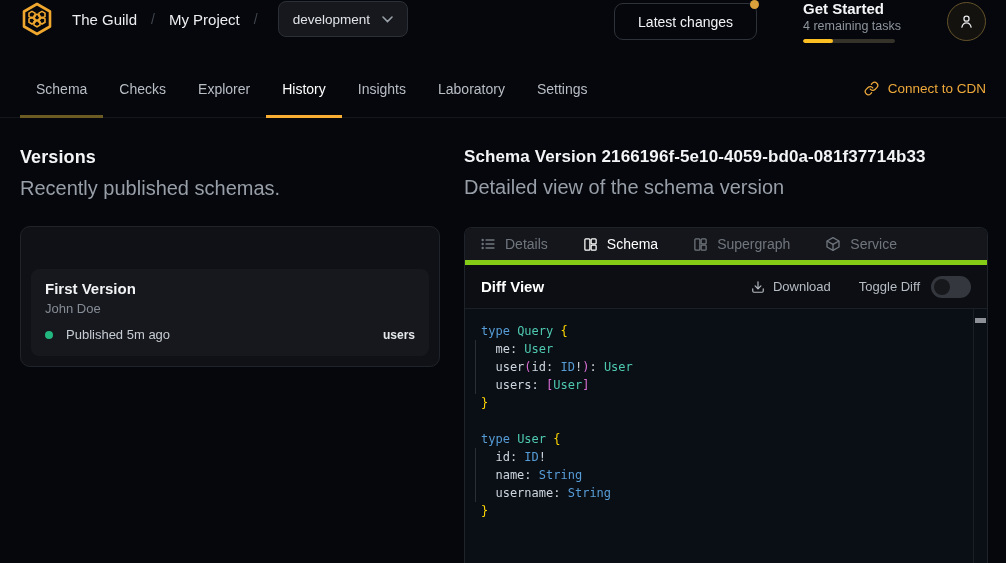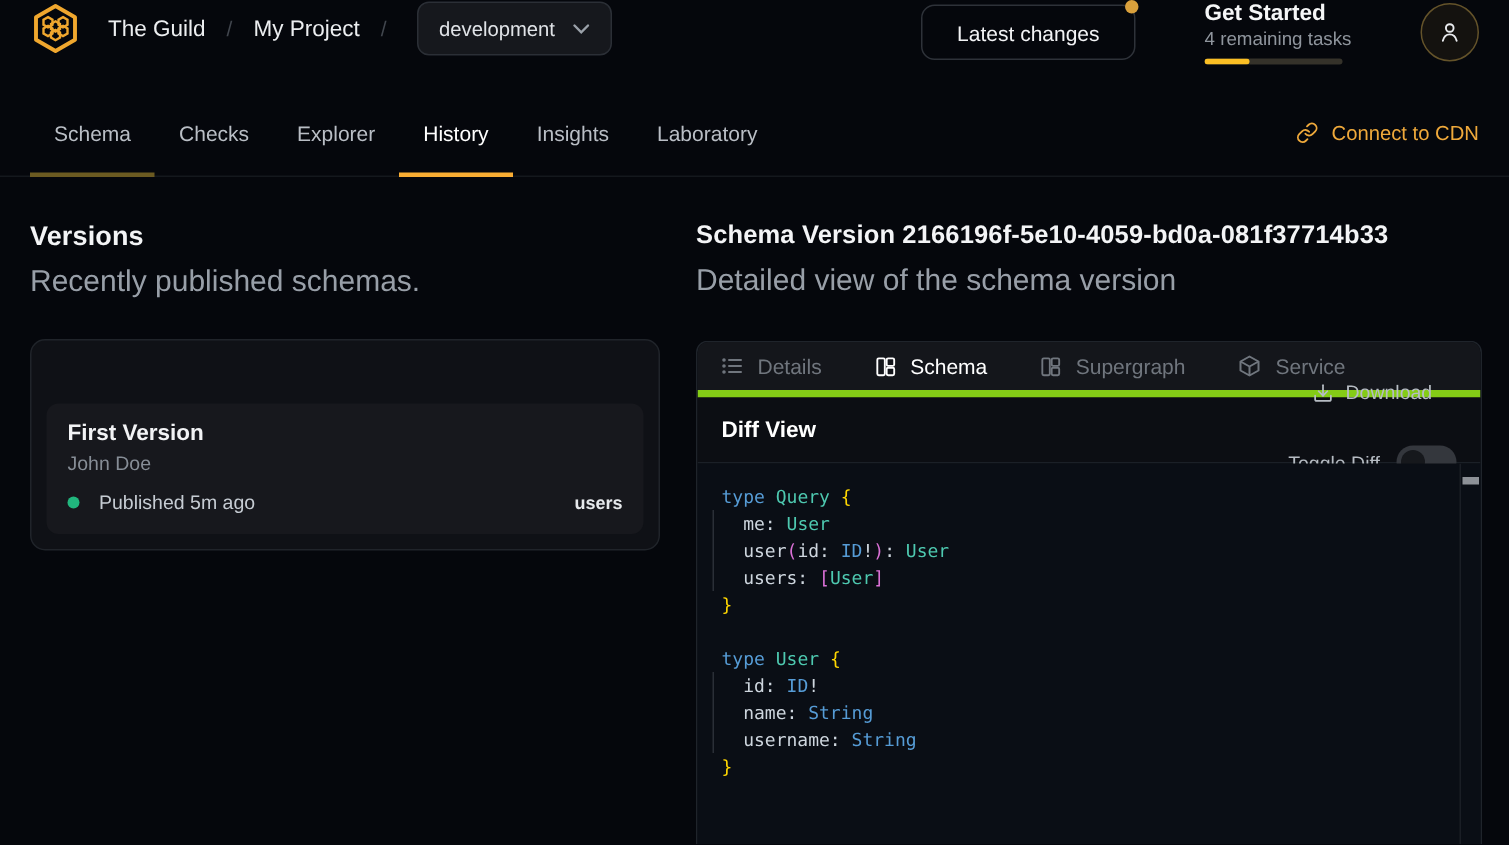--- a/index.html
+++ b/index.html
@@ -58,21 +58,21 @@
   .vi-status { font-size:13px; color:#c6ccd3; }
   .vi-service { margin-left:auto; font-size:12px; font-weight:700; color:#e6e9ec; }
 
   
   .panel { margin-top:28px; flex:1; border:1px solid #1f242b; border-bottom:none; border-radius:8px 8px 0 0; display:flex; flex-direction:column; overflow:hidden; min-height:0; }
   .ptabs { height:37px; flex:none; background:#14161b; border-bottom:5px solid #84cc16; display:flex; align-items:center; padding:0 15px; gap:35px; }
   .ptab { display:flex; align-items:center; gap:9px; font-size:14px; color:#70767e; cursor:pointer; }
   .ptab.active { color:#ffffff; }
   .diffrow { height:44px; flex:none; display:flex; align-items:center; padding:0 16px; background:#0c0e13; border-bottom:1px solid #1b2027; }
   .diff-title { font-size:15px; font-weight:700; color:#ffffff; }
-  .diff-actions { margin-left:auto; display:flex; align-items:center; gap:28px;flex-direction:column; }
+  .diff-actions { margin-left:auto; display:flex; align-items:center; gap:28px; }
   .download-btn { display:flex; align-items:center; gap:8px; color:#b6bcc3; font-size:13px; cursor:pointer; background:none; border:none; font-family:inherit; }
   .toggle-wrap { display:flex; align-items:center; gap:11px; color:#b6bcc3; font-size:13px; }
   .switch { width:40px; height:22px; border-radius:11px; background:#34373d; position:relative; cursor:pointer; flex:none; }
   .switch .knob { position:absolute; left:3px; top:3px; width:16px; height:16px; border-radius:50%; background:#16181c; }
 
   
   .code { flex:1; background:#0a0e15; position:relative; padding:13px 26px 0 16px; font-family:"DejaVu Sans Mono", monospace; font-size:12px; line-height:18px; overflow:hidden; min-height:0; }
   .code-line { white-space:pre; position:relative; height:18px; }
   .code-line.ind::before { content:""; position:absolute; left:-6px; top:0; bottom:0; width:1px; background:#2a2f37; }
   .tk-kw { color:#569cd6; }
@@ -151,20 +151,23 @@
     </div>
   <div class="nav-tab active">
       <span>History</span>
     </div>
   <div class="nav-tab">
       <span>Insights</span>
     </div>
   <div class="nav-tab">
       <span>Laboratory</span>
     </div>
+  <div class="nav-tab">
+      <span>Settings</span>
+    </div>
   <a class="cdn-link">
     <span>
       <svg width="15" height="15" viewBox="0 0 24 24" fill="none" stroke="currentColor" stroke-width="2" stroke-linecap="round" stroke-linejoin="round">
         <path d="M10 13a5 5 0 0 0 7.54.54l3-3a5 5 0 0 0-7.07-7.07l-1.72 1.71"></path>
         <path d="M14 11a5 5 0 0 0-7.54-.54l-3 3a5 5 0 0 0 7.07 7.07l1.71-1.71"></path>
       </svg>
     </span>
     <span>Connect to CDN</span>
   </a>
 </nav>

